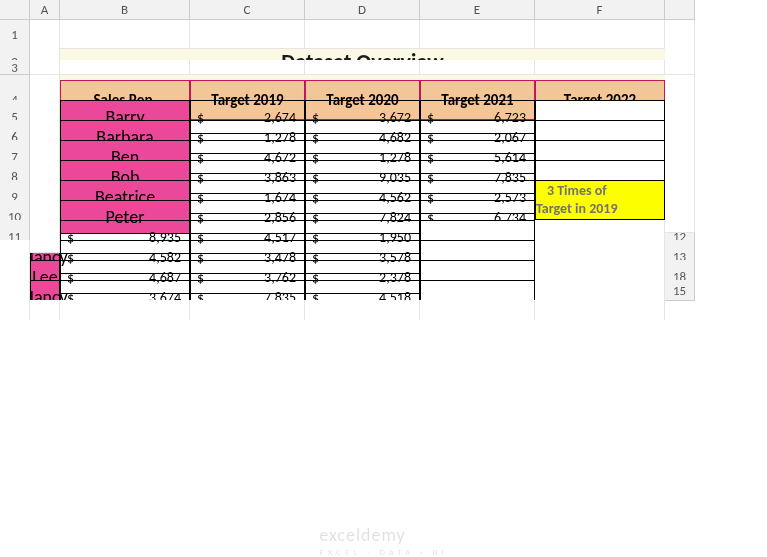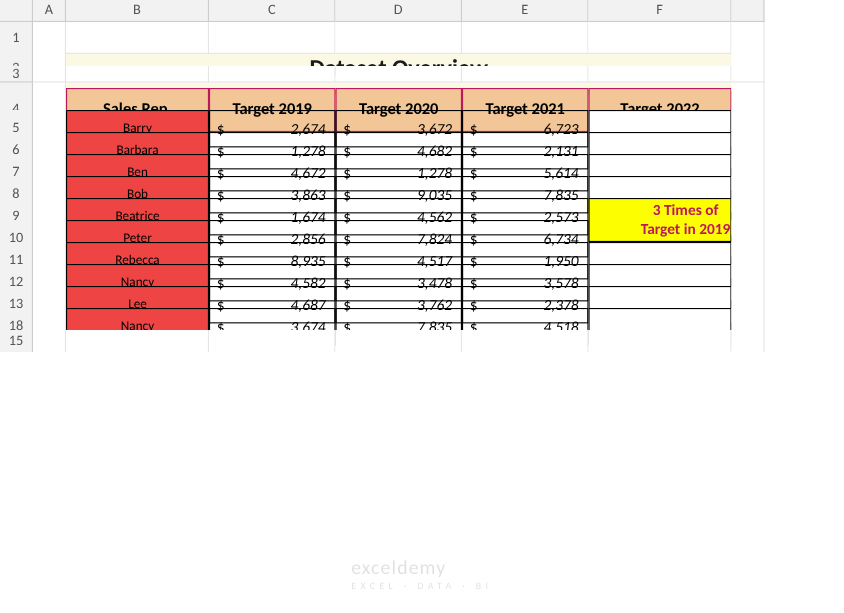--- a/index.html
+++ b/index.html
@@ -53,58 +53,57 @@
     color: #1b1b1b;
   }
   .th {
     background: #f2c696;
     border: 1px solid #be185d;
     display: flex; align-items: center; justify-content: center;
     font-weight: bold;
     font-size: 15px;
   }
   .name {
-    background: #ef4444;
+    background: #ec4899;
     border: 1px solid #000;
     display: flex; align-items: center; justify-content: center;
-    font-size: 12px;
+    font-size: 18px;
   }
   .num {
     border: 1px solid #000;
     display: flex;
     align-items: center;
     padding: 0 8px 0 6px;
     justify-content: space-between;
     font-size: 14px;
   }
   .num .dollar { }
-  .num .val { text-align: right; font-style: italic; }
+  .num .val { text-align: right; }
   .fcol {
     border: 1px solid #000;
     background: #fff;
   }
   .note {
     grid-column: 7 / 8;
     grid-row: 10 / 12;
     background: #fdff00;
     border: 1px solid #000;
     display: flex;
     align-items: center;
-    justify-content: flex-end;
+    justify-content: flex-start;
     text-align: center;
-    color: #be185d;
+    color: #737373;
     font-weight: bold;
     font-size: 14px;
     line-height: 1.3;
-    padding-left: 20px;
   }
   .watermark {
     position: absolute;
     left: 50%;
-    top: 505px;
+    top: 524px;
     transform: translateX(-50%);
     color: rgba(0,0,0,0.12);
     font-size: 18px;
     letter-spacing: 1px;
     pointer-events: none;
   }
   .watermark .sub {
     font-size: 9px;
     letter-spacing: 4px;
     display: block;
@@ -174,21 +173,21 @@
     <div class="num rdata">
       <span class="dollar">$</span>
       <span class="val">1,278</span>
     </div>
     <div class="num rdata">
       <span class="dollar">$</span>
       <span class="val">4,682</span>
     </div>
     <div class="num rdata">
       <span class="dollar">$</span>
-      <span class="val">2,131</span>
+      <span class="val">2,067</span>
     </div>
     <div class="fcol rdata"></div>
     <div class="cell rdata"></div>
     <div class="rowhdr rdata">7</div>
     <div class="cell rdata"></div>
     <div class="name rdata">Ben</div>
     <div class="num rdata">
       <span class="dollar">$</span>
       <span class="val">4,672</span>
     </div>
@@ -252,21 +251,20 @@
       <span class="dollar">$</span>
       <span class="val">7,824</span>
     </div>
     <div class="num rdata">
       <span class="dollar">$</span>
       <span class="val">6,734</span>
     </div>
     <div class="cell rdata"></div>
     <div class="rowhdr rdata">11</div>
     <div class="cell rdata"></div>
-    <div class="name rdata">Rebecca</div>
     <div class="num rdata">
       <span class="dollar">$</span>
       <span class="val">8,935</span>
     </div>
     <div class="num rdata">
       <span class="dollar">$</span>
       <span class="val">4,517</span>
     </div>
     <div class="num rdata">
       <span class="dollar">$</span>

